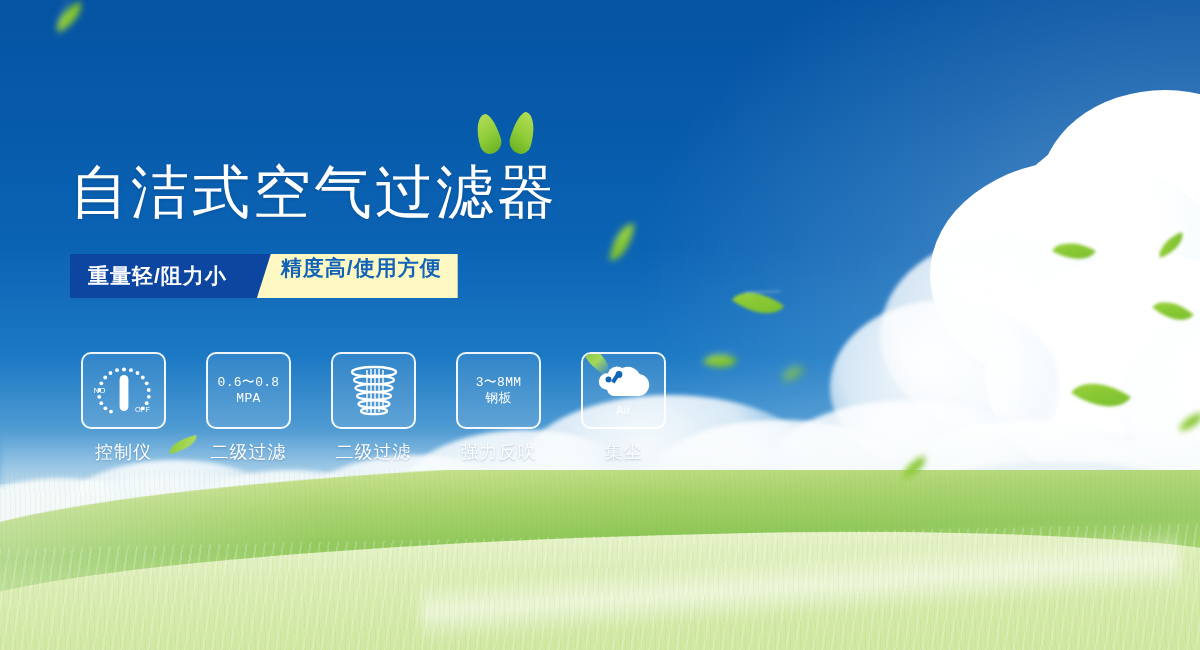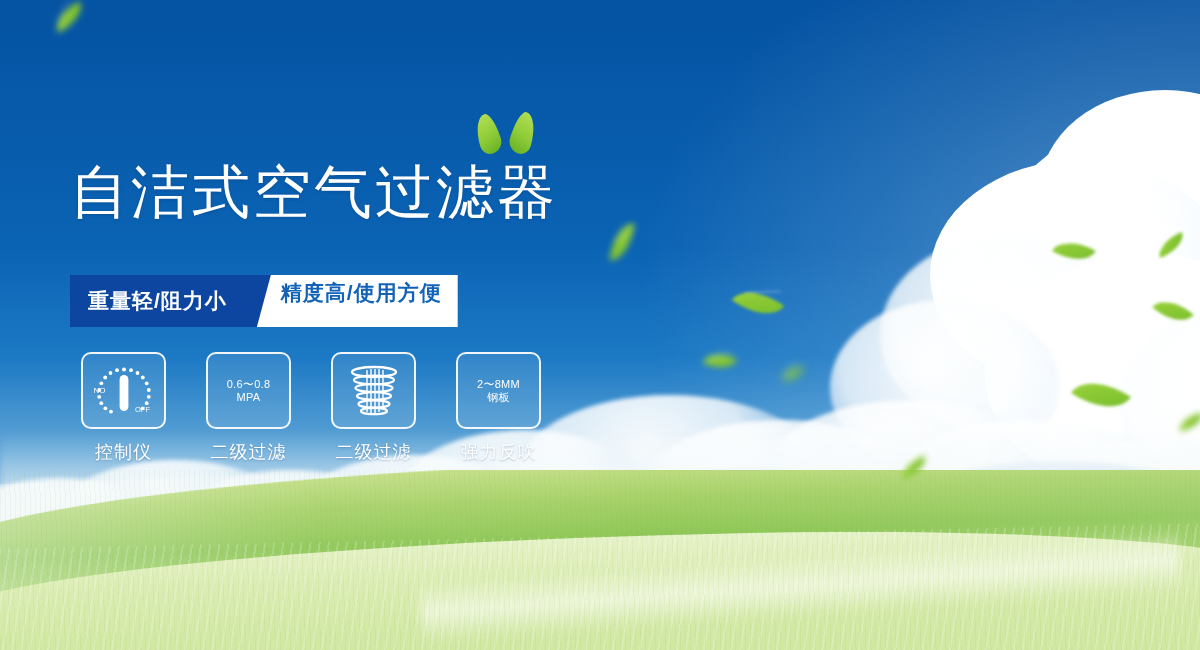--- a/index.html
+++ b/index.html
@@ -263,25 +263,24 @@
     font-weight: 300;
     white-space: nowrap;
     text-shadow: 0 1px 3px rgba(0,30,70,0.22);
   }
 
   
   .badge {
     position: absolute;
     left: 70px;
     top: 238px;
-    height: 52px;
+    height: 44px;
     display: flex;
     align-items: stretch;
     overflow: hidden;
-    margin-top: 21px;
   }
   .badge-left {
     background: #0c46a0;
     color: #ffffff;
     font-size: 21px;
     font-weight: bold;
     letter-spacing: 1px;
     display: flex;
     align-items: center;
     padding: 0 30px 0 18px;
@@ -291,21 +290,21 @@
     content: "";
     position: absolute;
     right: -13px;
     top: 0;
     width: 28px;
     height: 100%;
     background: #0c46a0;
     transform: skewX(-20deg);
   }
   .badge-right {
-    background: #ffffff;
+    background: #fef9c3;
     color: #1263b8;
     font-size: 21px;
     font-weight: bold;
     letter-spacing: 1px;
     display: flex;
     align-items: center;
     padding: 0 16px 16px 24px;
     position: relative;
     z-index: 1;
     clip-path: polygon(14px 0, 100% 0, 100% 100%, 0 100%);
@@ -333,25 +332,26 @@
     background: rgba(255,255,255,0.10);
     display: flex;
     flex-direction: column;
     align-items: center;
     justify-content: center;
     color: #ffffff;
     position: relative;
     overflow: hidden;
   }
   .fbox-text {
-    font-size: 11px;
+    font-size: 13px;
     line-height: 1.18;
     text-align: left;
     letter-spacing: 0.3px;
     white-space: nowrap;
+    font-family: Liberation Mono, monospace;
   }
   .flabel {
     margin-top: 11px;
     font-size: 18px;
     color: #ffffff;
     letter-spacing: 1px;
     white-space: nowrap;
     text-shadow: 0 1px 2px rgba(0,40,90,0.25);
   }
 
@@ -505,22 +505,43 @@
               <line x1="34" y1="7" x2="34" y2="50"></line>
               <line x1="38" y1="8" x2="38" y2="48"></line>
             </g>
           </svg>
         </div>
         <div class="flabel">二级过滤</div>
       </div>
 
       <div class="feature">
         <div class="fbox">
-          <div class="fbox-text">2〜8MM</div>
+          <div class="fbox-text">3〜8MM</div>
           <div class="fbox-text">钢板</div>
         </div>
         <div class="flabel">强力反吹</div>
       </div>
 
+      <div class="feature">
+        <div class="fbox">
+          <div class="icon-leaf-accent"></div>
+          <svg width="62" height="38" viewBox="0 0 62 38" aria-hidden="true">
+            <g fill="#ffffff">
+              <circle cx="14" cy="16.5" r="8.2"></circle>
+              <circle cx="24" cy="11" r="9.5"></circle>
+              <path d="M20 31 h26 a11 11 0 0 0 0.6 -21.9 a13.5 13.5 0 0 0 -25.4 4.2
+                       a9.2 9.2 0 0 0 -1.2 17.7 z"></path>
+            </g>
+            <g fill="#1166b8">
+              <circle cx="15.5" cy="14.5" r="3.0"></circle>
+              <circle cx="26" cy="9.5" r="3.4"></circle>
+              <rect x="20" y="10" width="4" height="8" transform="rotate(32 22 14)"></rect>
+            </g>
+          </svg>
+          <div class="air-text">Air</div>
+        </div>
+        <div class="flabel">集尘</div>
+        <div class="leaf-by-label"></div>
+      </div>
 
     </div>
   </div>
 </div>
 
 </body></html>

